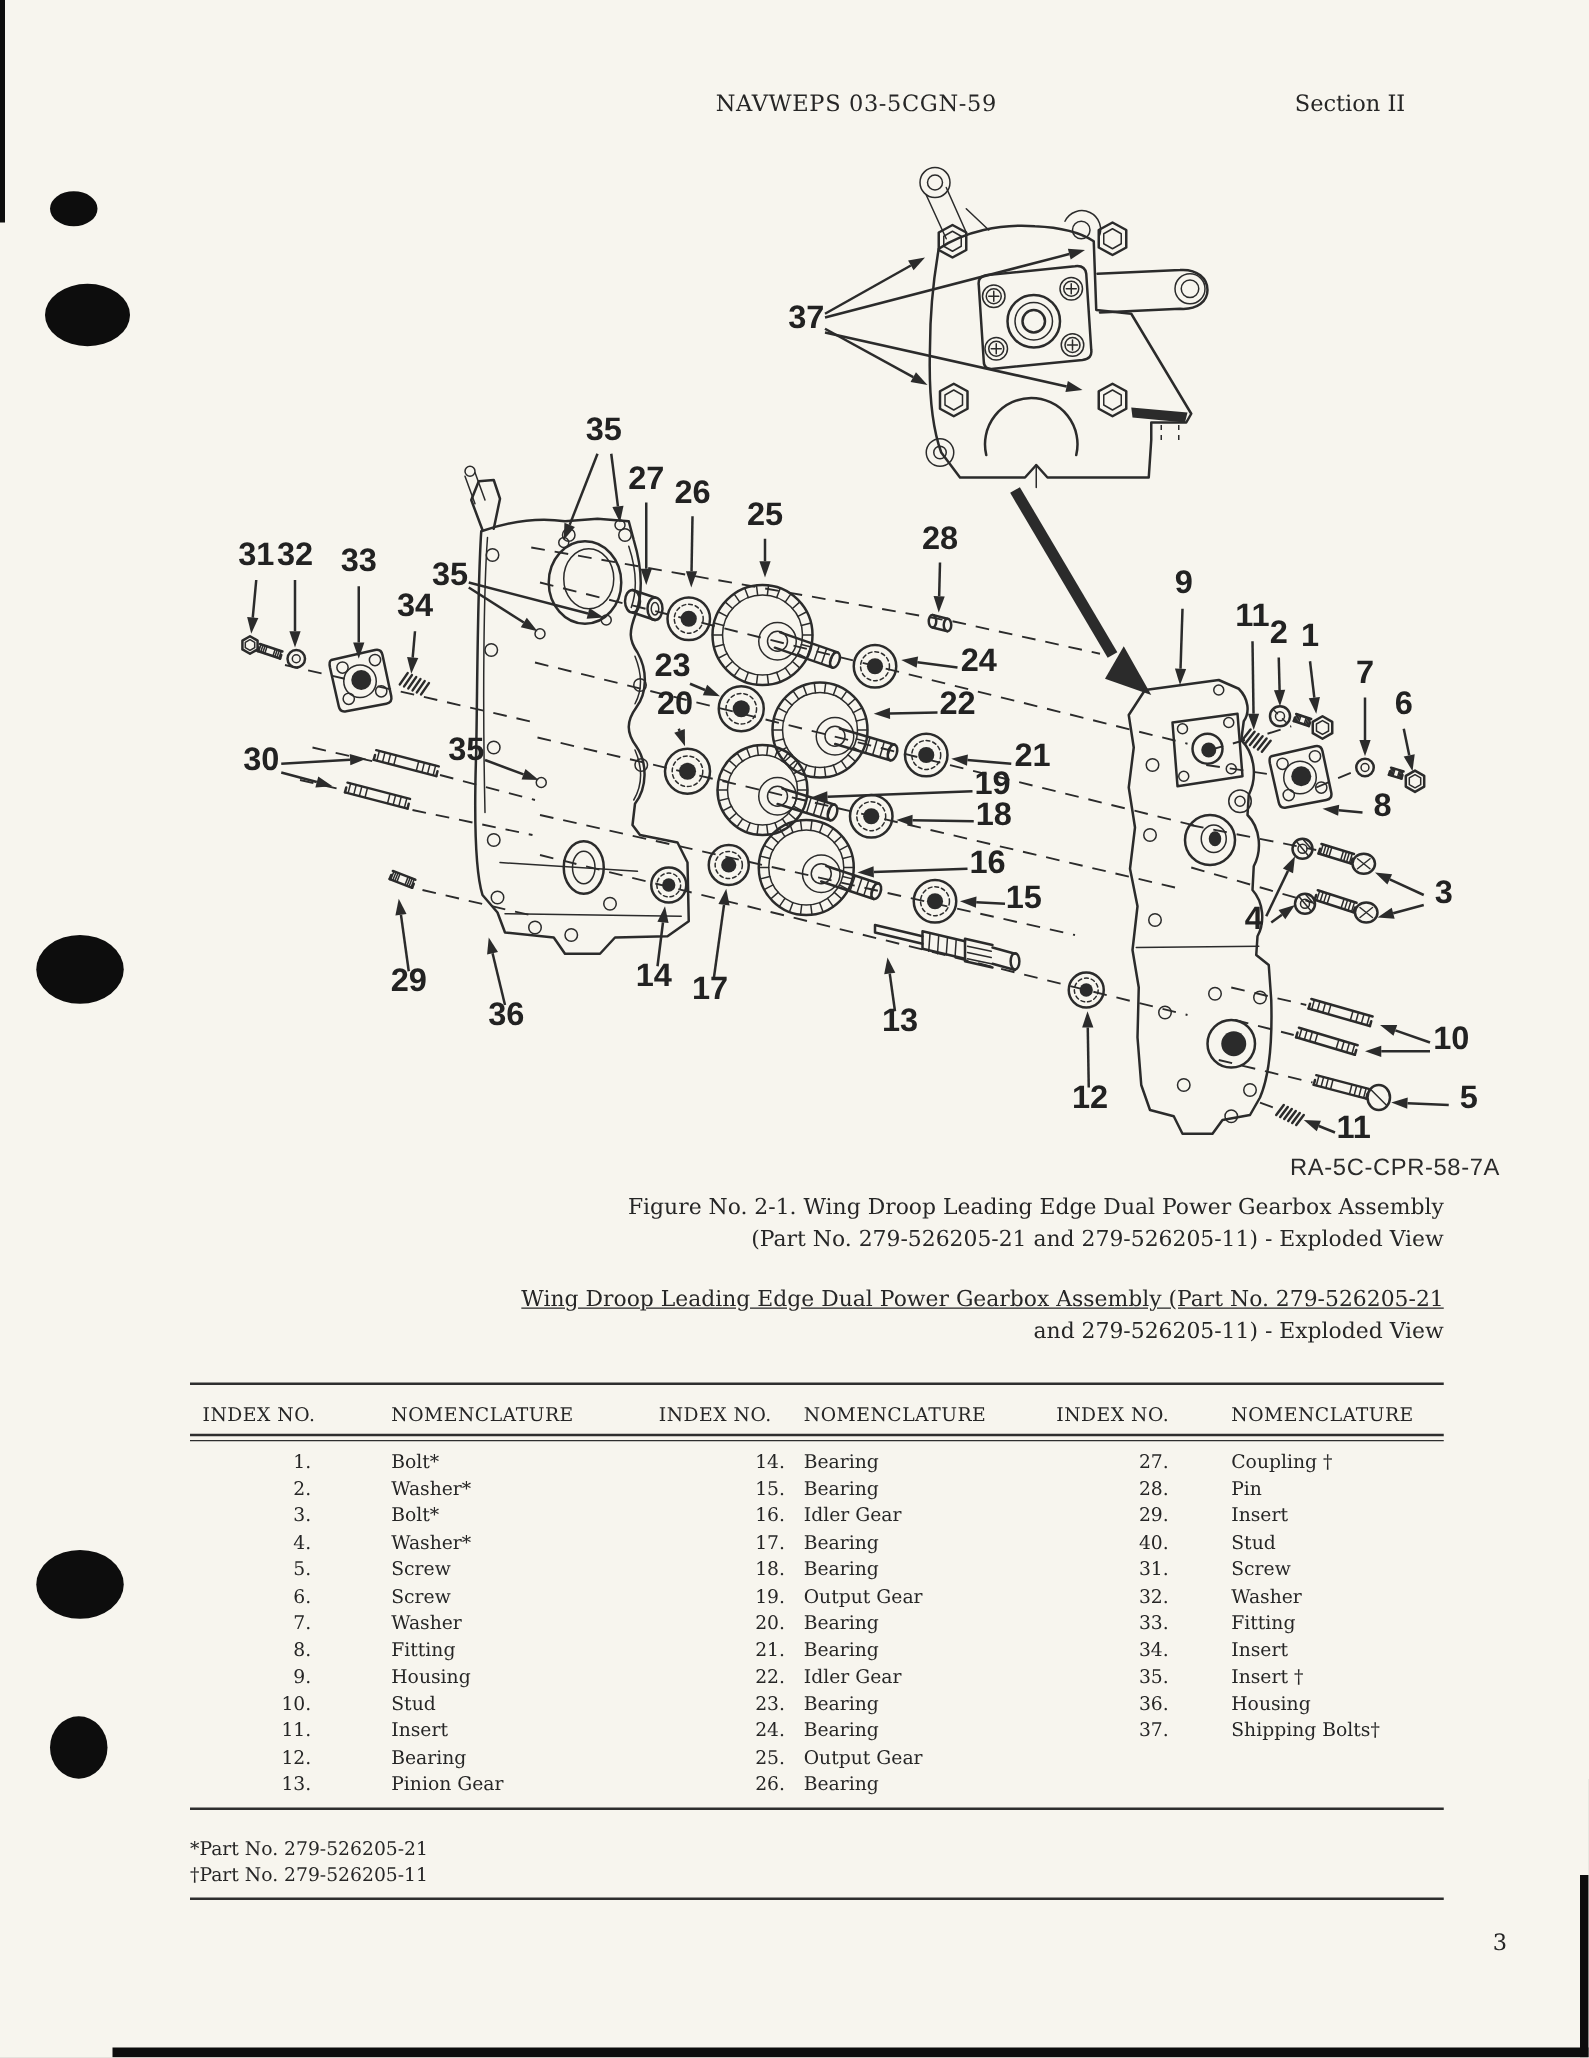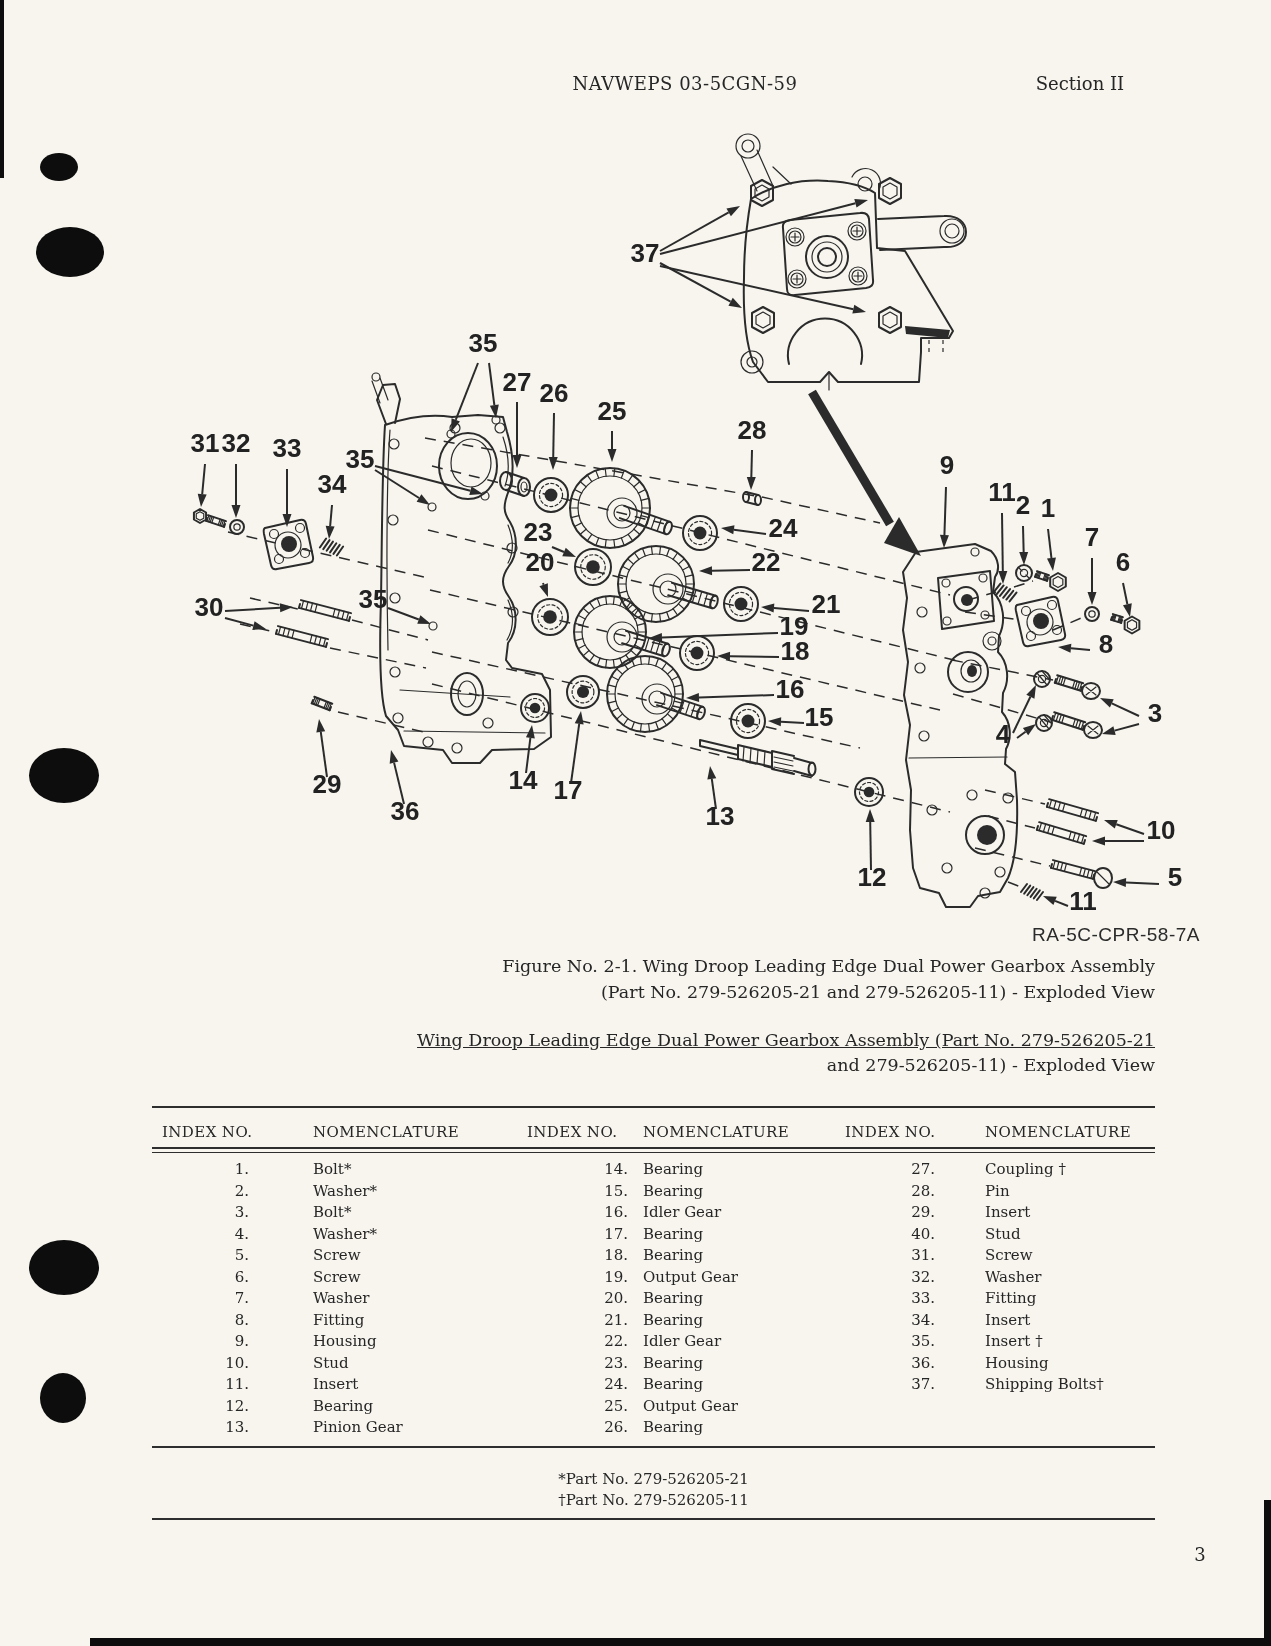--- a/index.html
+++ b/index.html
@@ -30,21 +30,21 @@
   
   .tbl{position:absolute;left:152px;top:1085px;width:1003px;height:420px;font-size:15px;margin-top:21px;}
   .rule{position:absolute;left:0;width:100%;background:#2e2e2e;}
   .thead span{position:absolute;top:17px;letter-spacing:.4px;}
   .trow{position:absolute;left:0;width:100%;height:22px;line-height:22px;}
   .trow span{position:absolute;display:inline-block;}
   .c-idx{text-align:right;}
   .c0{left:17px;width:80px;}  .c1{left:161px;width:200px;}
   .c2{left:396px;width:80px;} .c3{left:491px;width:200px;}
   .c4{left:703px;width:80px;} .c5{left:833px;width:200px;}
-  .fnote{position:absolute;left:0;width:100%;text-align:center;height:22px;line-height:22px;}
+  .fnote{position:absolute;left:0;width:100%;text-align:left;height:22px;line-height:22px;}
   .pageno{position:absolute;left:1180px;top:1544px;width:40px;text-align:center;font-size:18px;}
 </style>
 </head>
 <body>
 
 <div class="page">
 
   <div class="edge" style="left:0;top:0;width:4px;height:178px;"></div>
   <div class="edge" style="left:90px;top:1638px;width:1181px;height:8px;"></div>
   <div class="edge" style="left:1264px;top:1500px;width:7px;height:146px;"></div>

